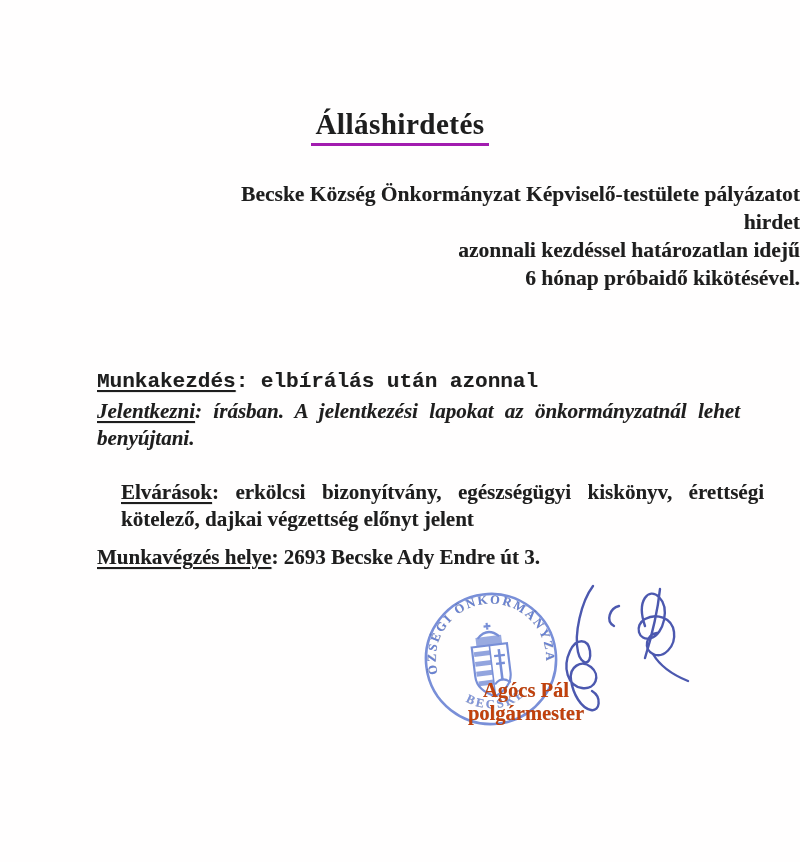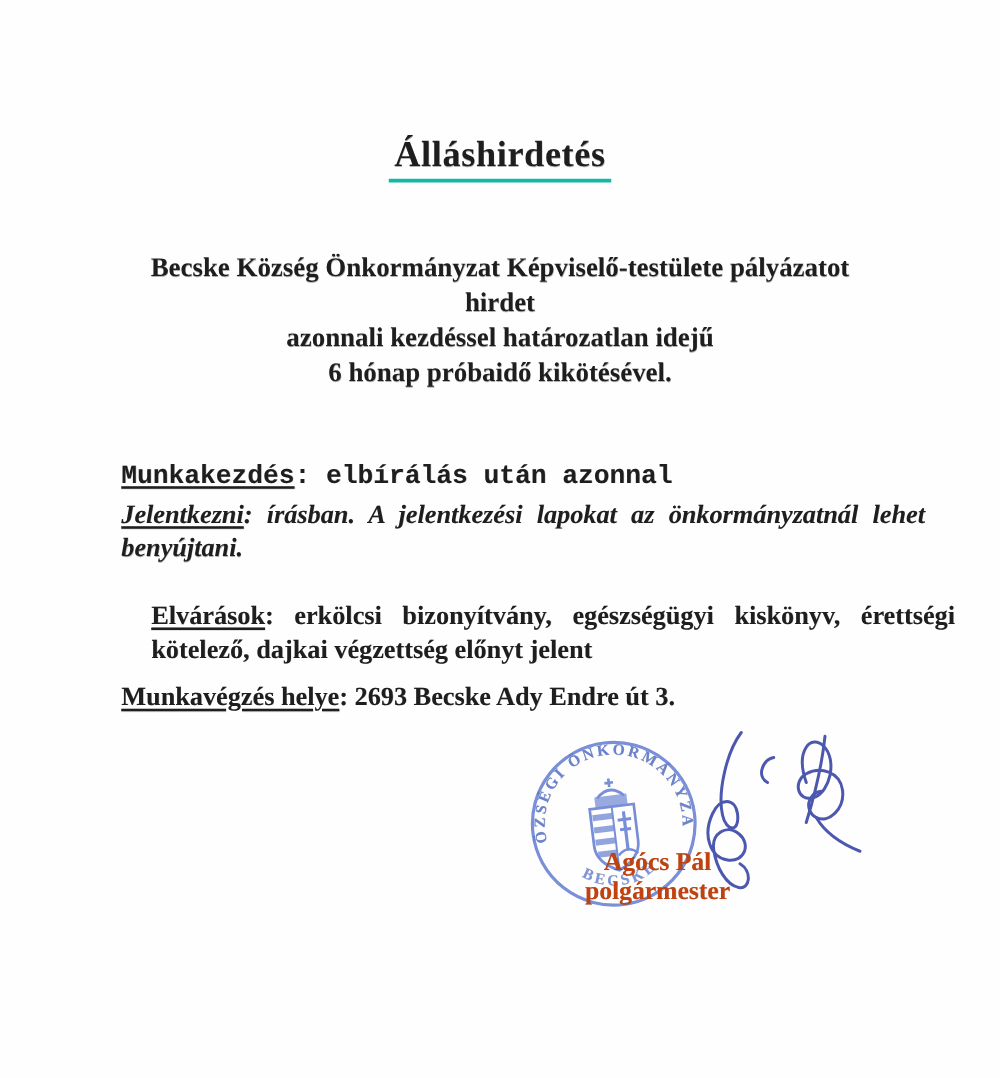--- a/index.html
+++ b/index.html
@@ -6,24 +6,24 @@
   .page {
     position:relative; width:800px; height:862px; background:#fffefe;
     font-family:"Liberation Serif", serif; font-weight:bold; color:#1e1e1e;
     overflow:hidden;
     text-shadow: 0.3px 0.3px 0.5px rgba(40,40,40,0.35);
   }
   .title {
     position:absolute; top:108px; left:0; width:100%;
     text-align:center; font-size:29px; margin:0; letter-spacing:0.5px;
   }
-  .title-text { display:inline-block; border-bottom:3px solid #14b8a6; padding:0 4px 2px; }
+  .title-text { display:inline-block; border-bottom:3px solid #a21caf; padding:0 4px 2px; }
   .intro {
-    position:absolute; top:200px; left:0; width:100%;
-    text-align:center; font-size:21.5px; line-height:28px;
+    position:absolute; top:180px; left:0; width:100%;
+    text-align:right; font-size:21.5px; line-height:28px;
   }
   .section {
     position:absolute; left:97px; width:643px; margin:0;
     font-size:21px; line-height:27px; text-align:justify;
   }
   .label { text-decoration:underline; text-decoration-thickness:2px; text-underline-offset:3px; }
   .s1 { top:368px;font-family:Liberation Mono, monospace; } .s2 { top:398px;font-style:italic; } .s3 { top:479px;margin-left:24px; } .s4 { top:544px; }
   .stamp {
     position:absolute; left:422px; top:590px; width:138px; height:138px;
     transform:rotate(-7deg); opacity:0.92;

